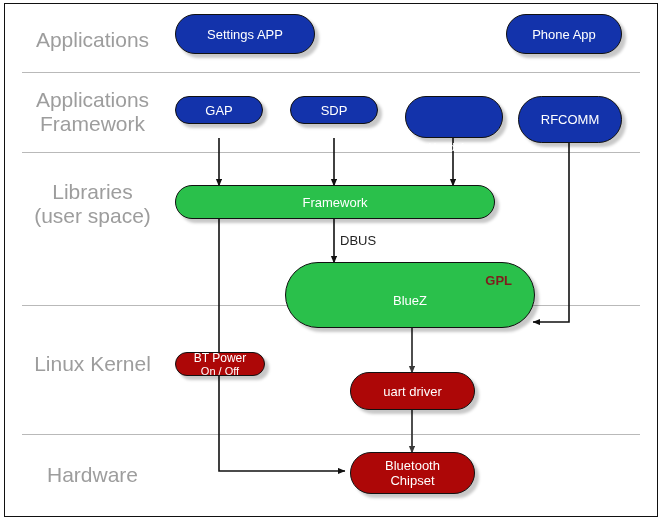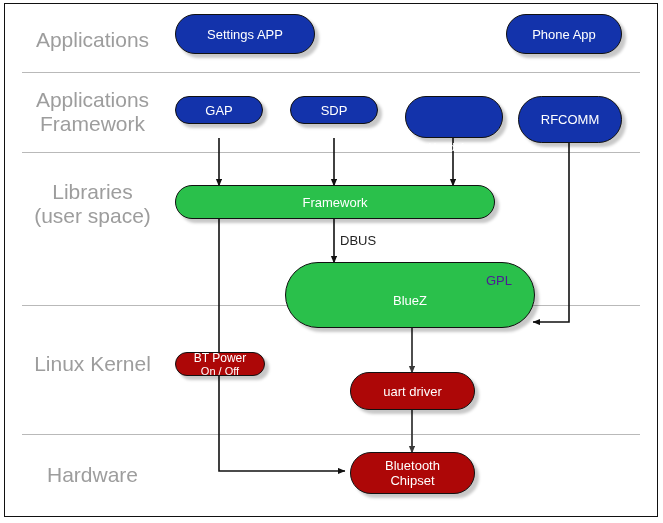--- a/index.html
+++ b/index.html
@@ -67,24 +67,25 @@
   .node .t1{display:block;}
   .node .t2{display:block;}
 
   .node.blue{ background:#1333ab; }
   .node.green{ background:#2ac04b; }
   .node.red{ background:#ad0707; }
 
   
   .badge{
     position:absolute;
-    color:#4c1d95;
+    color:#7f1d1d;
     font-size:13px;
     right:22px;
     top:10px;
+    font-weight:bold;
   }
 
   
   .edge-label{
     position:absolute;
     color:#222222;
     font-size:13px;
     z-index:4;
     background:transparent;
   }

